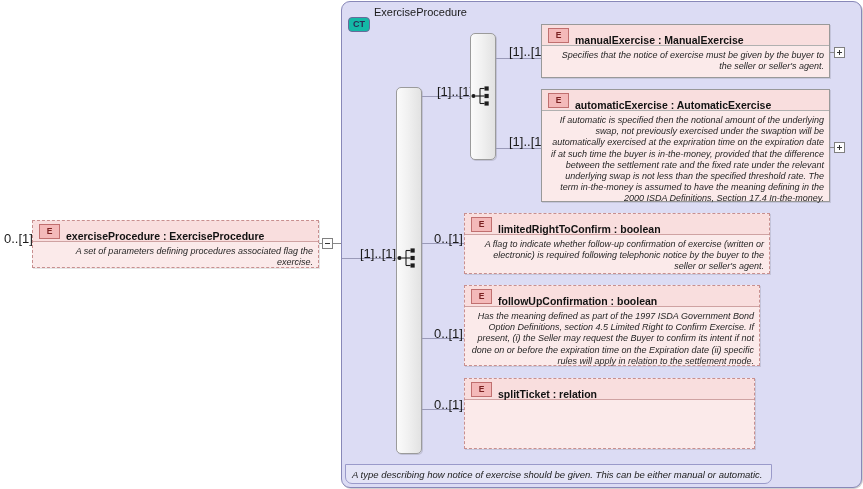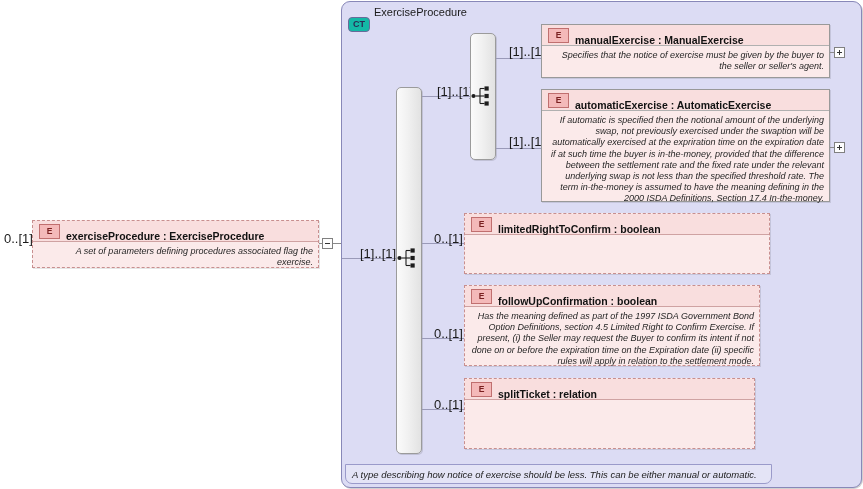--- a/index.html
+++ b/index.html
@@ -175,21 +175,21 @@
 
   <div class="abs hline dark" style="left:319px; top:243px; width:4px;"></div>
   <div class="abs toggle" style="left:322px; top:238px;"></div>
   <div class="abs hline dark" style="left:333px; top:243px; width:9px;"></div>
 
   <div class="abs ct-container"></div>
   <div class="abs ct-badge">CT</div>
   <div class="abs ct-title">ExerciseProcedure</div>
 
   <div class="abs ct-annotation">
-    <span class="txt">A type describing how notice of exercise should be less. This can be either manual or automatic.</span>
+    <span class="txt">A type describing how notice of exercise should be given. This can be either manual or automatic.</span>
   </div>
 
   <div class="abs hline" style="left:342px; top:258px; width:54px;"></div>
   <div class="abs card" style="left:360px; top:246px;">[1]..[1]</div>
 
   <div class="abs group-bar" style="left:396px; top:87px; width:26px; height:367px;"></div>
 
   <div class="abs conn-icon" style="left:397px; top:247px;">
     <svg width="24" height="22" viewBox="0 0 24 22">
       <circle cx="2.5" cy="11" r="2.1" fill="#1d1d1d"></circle>
@@ -256,20 +256,21 @@
     <div class="desc">If automatic is specified then the notional amount of the underlying swap, not previously exercised under the swaption will be automatically exercised at the expriration time on the expiration date if at such time the buyer is in-the-money, provided that the difference between the settlement rate and the fixed rate under the relevant underlying swap is not less than the specified threshold rate. The term in-the-money is assumed to have the meaning defining in the 2000 ISDA Definitions, Section 17.4 In-the-money.</div>
   </div>
   <div class="abs hline dark" style="left:830px; top:147px; width:5px;"></div>
   <div class="abs toggle plus" style="left:834px; top:142px;"></div>
 
   <div class="abs elem" style="left:464px; top:213px; width:306px; height:61px;">
     <div class="head">
       <span class="e-badge">E</span>
       <span class="e-name">limitedRightToConfirm : boolean</span>
     </div>
+    <div class="desc">A flag to indicate whether follow-up confirmation of exercise (written or electronic) is required following telephonic notice by the buyer to the seller or seller's agent.</div>
   </div>
 
   <div class="abs elem" style="left:464px; top:285px; width:296px; height:81px;">
     <div class="head">
       <span class="e-badge">E</span>
       <span class="e-name">followUpConfirmation : boolean</span>
     </div>
     <div class="desc">Has the meaning defined as part of the 1997 ISDA Government Bond Option Definitions, section 4.5 Limited Right to Confirm Exercise. If present, (i) the Seller may request the Buyer to confirm its intent if not done on or before the expiration time on the Expiration date (ii) specific rules will apply in relation to the settlement mode.</div>
   </div>
 

